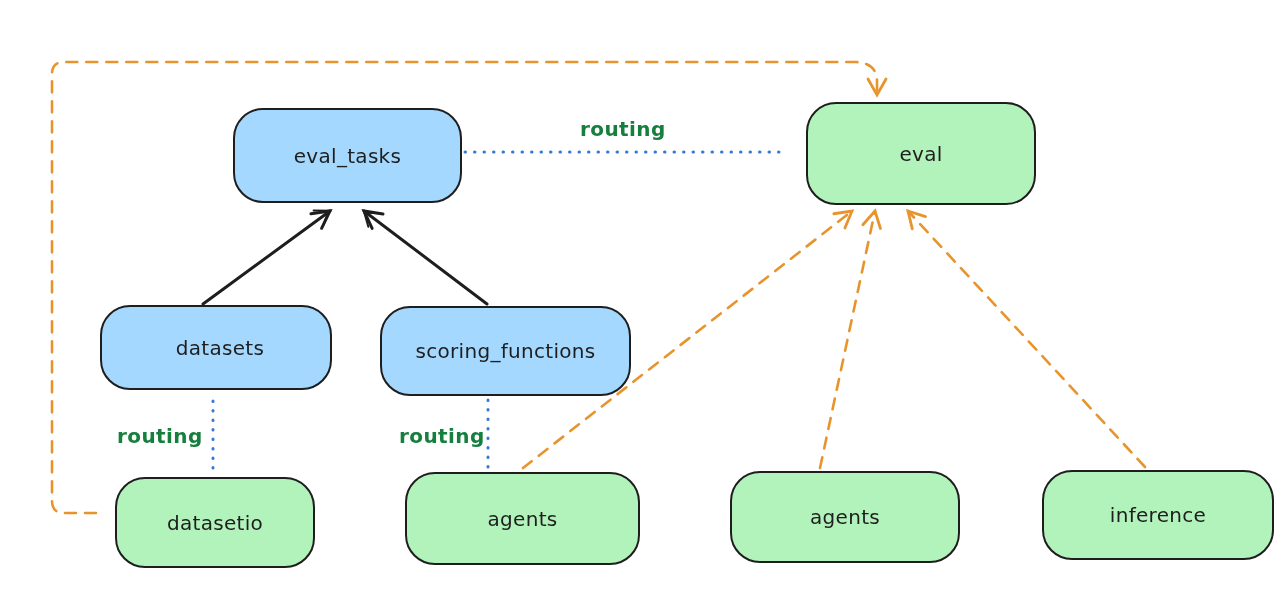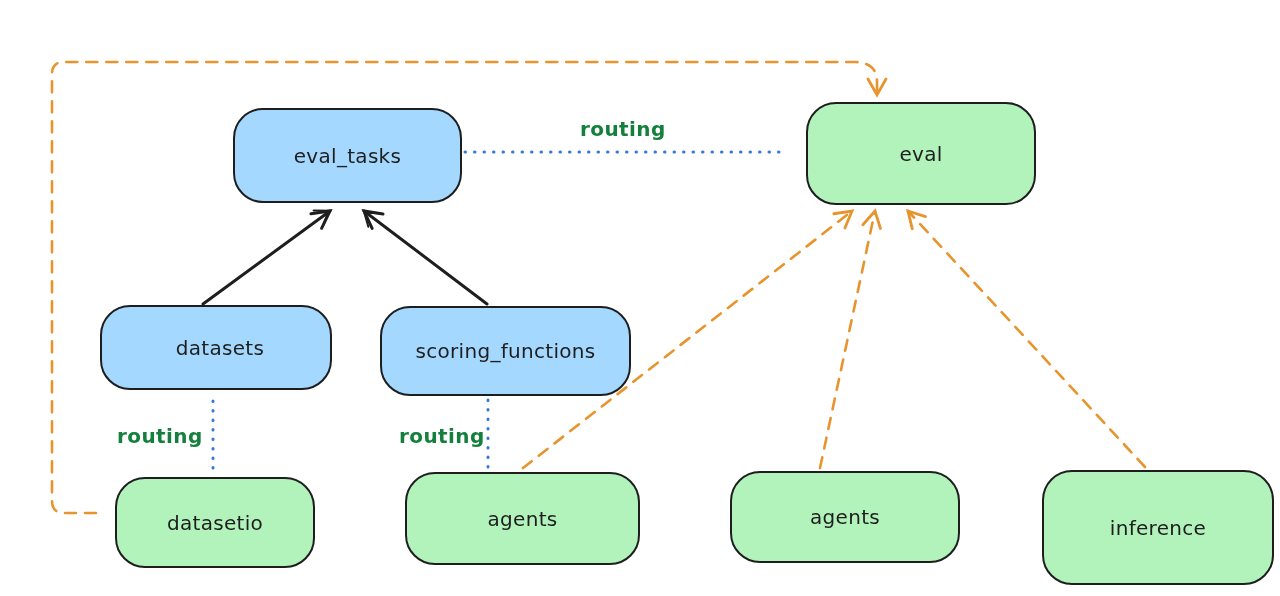--- a/index.html
+++ b/index.html
@@ -33,21 +33,21 @@
   .node.blue  { background: #a5d8ff; }
   .node.green { background: #b2f2bb; margin-left: 20px; }
 
   .node-eval_tasks        { left: 233px;  top: 108px; width: 229px; height: 95px;  }
   .node-eval              { left: 786px;  top: 102px; width: 230px; height: 103px; }
   .node-datasets          { left: 100px;  top: 305px; width: 232px; height: 85px; padding-left: 8px;  }
   .node-scoring_functions { left: 380px;  top: 306px; width: 251px; height: 90px;  }
   .node-datasetio         { left: 95px;   top: 477px; width: 200px; height: 91px;  }
   .node-scoring           { left: 385px;  top: 472px; width: 235px; height: 93px;  }
   .node-agents            { left: 710px;  top: 471px; width: 230px; height: 92px;  }
-  .node-inference         { left: 1022px; top: 470px; width: 232px; height: 115px;  }
+  .node-inference         { left: 1022px; top: 470px; width: 232px; height: 90px;  }
 
   .edge-label {
     position: absolute;
     color: #15803d;
     font-size: 20px;
     font-weight: 600;
     letter-spacing: 0.4px;
     white-space: nowrap;
   }
   .edge-label-1 { left: 580px; top: 117px; width: 80px; text-align: center; }

